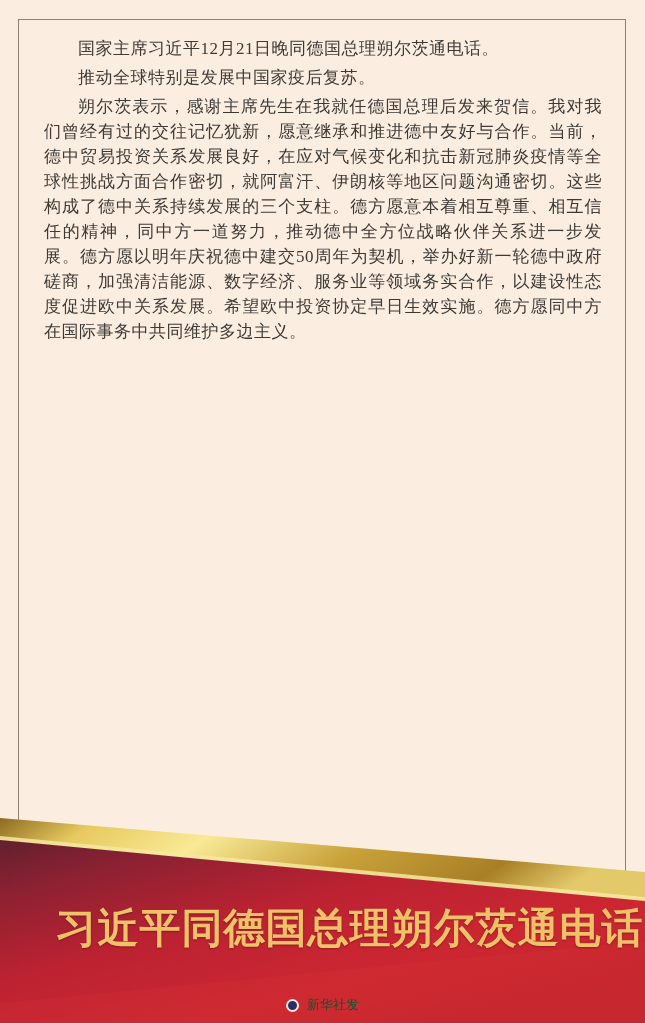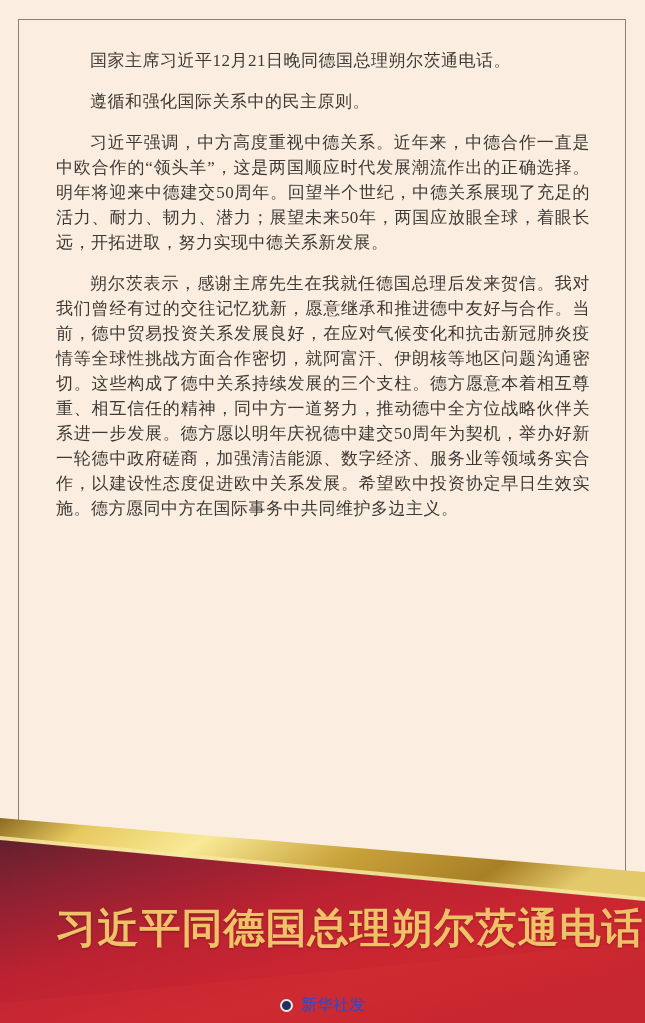--- a/index.html
+++ b/index.html
@@ -11,52 +11,51 @@
   .frame {
     position:absolute; left:18px; top:19px; width:608px; height:1004px;
     border:1px solid #8d8076; border-bottom:none; box-sizing:border-box;
     pointer-events:none;
   }
   .article {
     position:absolute; left:40px; top:32px; width:566px;
     font-size:17px; line-height:25px; color:#3d3935;
     text-align:justify; letter-spacing:0.5px;
   }
-  .article p { margin:16px; text-indent:2em; }
+  .article p { margin:4px; text-indent:2em; }
   .banner { position:absolute; left:0; top:813px; width:645px; height:210px; }
   .banner svg { display:block; }
   .banner-title {
     position:absolute; left:0; top:904px; width:645px;
     text-align:center; font-size:41px; font-weight:bold;
     color:#efc169; letter-spacing:1px; line-height:48px;
     text-shadow:0 1px 2px rgba(60,0,0,0.35);
     font-family:"Liberation Serif", serif;
     padding-left:27px;
   }
   .credit {
     position:absolute; left:0; top:996px; width:645px;
     display:flex; justify-content:center; align-items:center; gap:8px;
-    color:#1d4ed8; font-size:16px; line-height:18px;
+    color:#14532d; font-size:13px; line-height:18px;
   }
   .credit .logo {
     width:9px; height:9px; border-radius:50%;
     background:#232e63; border:2px solid #ece9e2; display:inline-block;
   }
 </style>
 </head>
 <body>
 
 <div class="page">
 
   <div class="frame"></div>
 
   <div class="article">
     <p>国家主席习近平12月21日晚同德国总理朔尔茨通电话。</p>
-    <p>遵循和强化国际关系中的民主原则。</p>
-    <p>习近平强调，中方高度重视中德关系。近年来，中德合作一直是中欧合作的“领头羊”，这是两国顺应时代发展潮流作出的正确选择。明年将迎来中德建交50周年。回望半个世纪，中德关系展现了充足的活力、耐力、韧力、潜力；展望未来50年，两国应放眼全球，着眼长远，开拓进取，努力实现中德关系新发展。</p>
+    <p>推动全球特别是发展中国家疫后复苏。</p>
     <p>朔尔茨表示，感谢主席先生在我就任德国总理后发来贺信。我对我们曾经有过的交往记忆犹新，愿意继承和推进德中友好与合作。当前，德中贸易投资关系发展良好，在应对气候变化和抗击新冠肺炎疫情等全球性挑战方面合作密切，就阿富汗、伊朗核等地区问题沟通密切。这些构成了德中关系持续发展的三个支柱。德方愿意本着相互尊重、相互信任的精神，同中方一道努力，推动德中全方位战略伙伴关系进一步发展。德方愿以明年庆祝德中建交50周年为契机，举办好新一轮德中政府磋商，加强清洁能源、数字经济、服务业等领域务实合作，以建设性态度促进欧中关系发展。希望欧中投资协定早日生效实施。德方愿同中方在国际事务中共同维护多边主义。</p>
 
   </div>
 
   <div class="banner">
     <svg width="645" height="210" viewBox="0 0 645 210">
       <defs>
         <linearGradient id="goldg" x1="0" y1="0" x2="1" y2="0.18">
           <stop offset="0" stop-color="#8c6b20"></stop>
           <stop offset="0.15" stop-color="#e7c95f"></stop>

